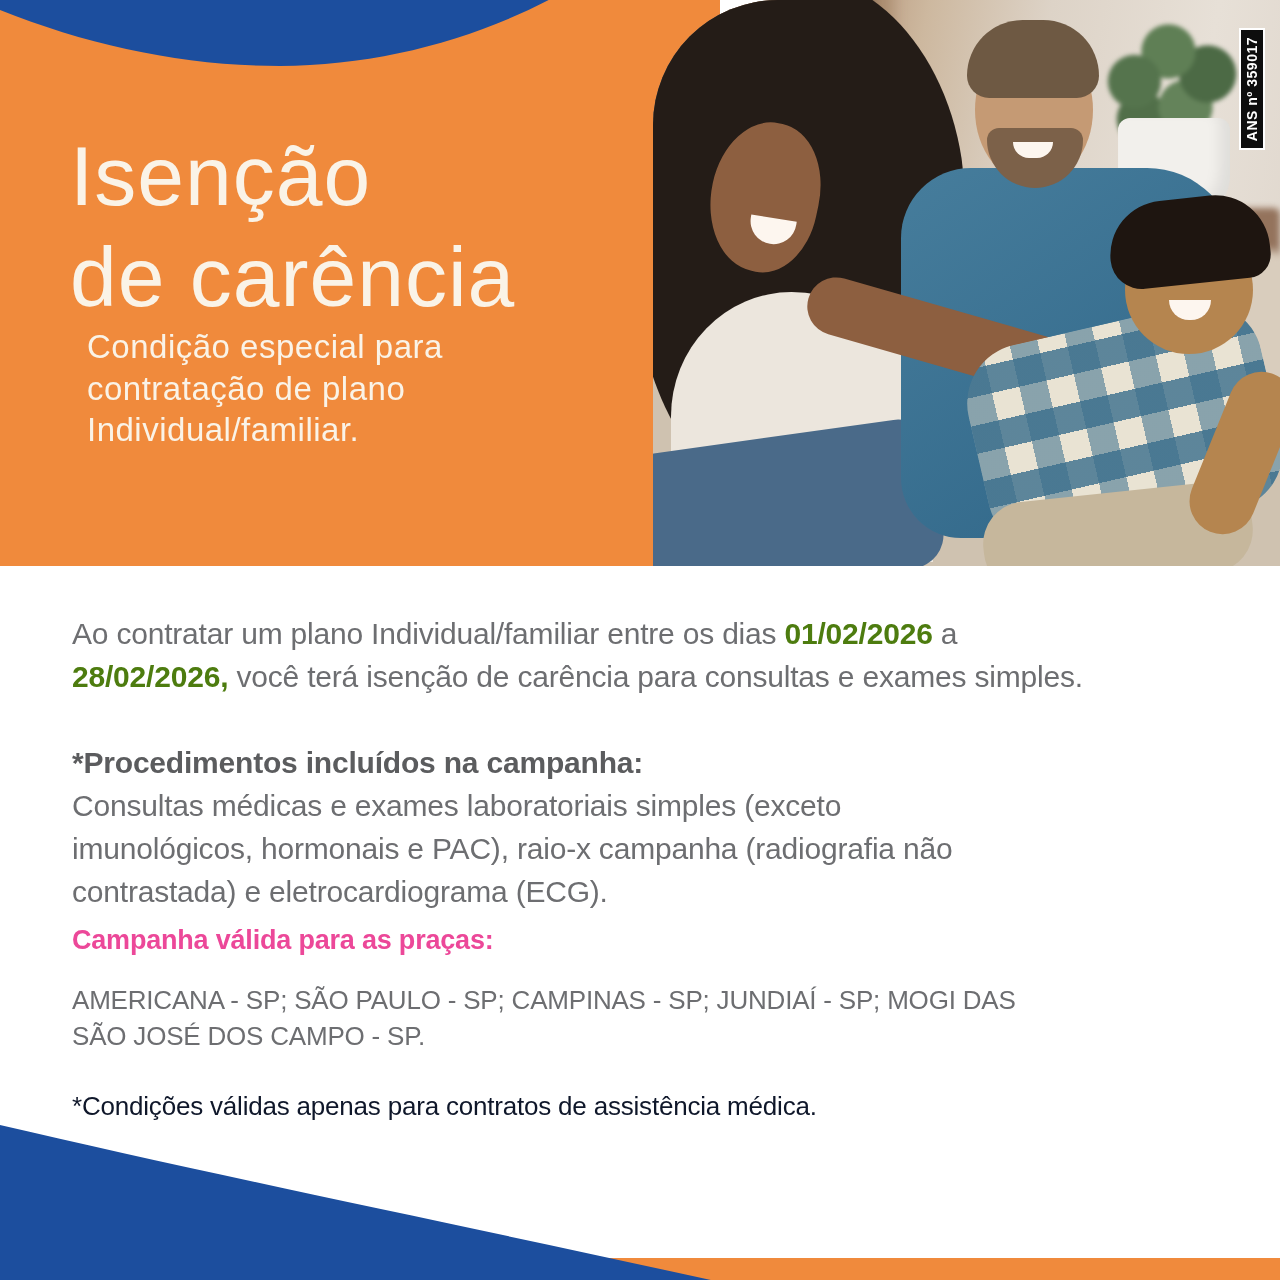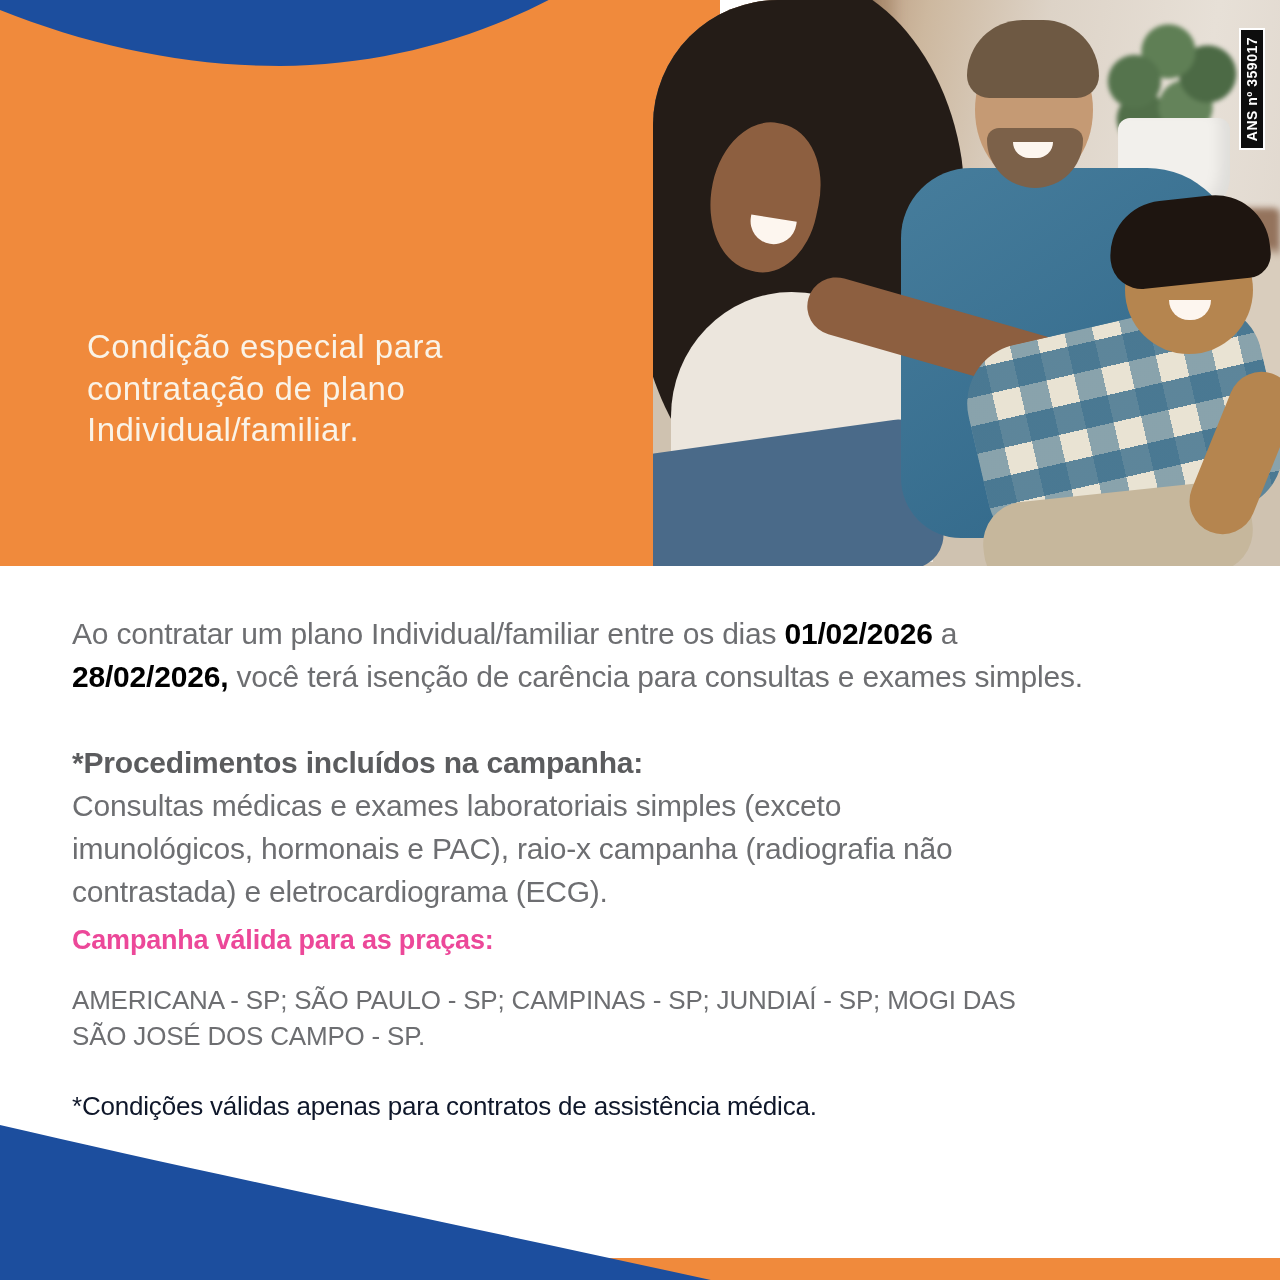--- a/index.html
+++ b/index.html
@@ -77,21 +77,21 @@
   }
   .ans span {
     display:block; writing-mode:vertical-rl; transform:rotate(180deg);
     color:#ffffff; font-weight:700; font-size:14px; letter-spacing:.5px; white-space:nowrap;
   }
 
   
   .content { position:absolute; left:72px; right:40px; top:0; color:#6D6E71; }
   .content p, .content div { letter-spacing:-.2px; }
   .intro { position:absolute; left:0; top:612px; width:1140px; font-size:30px; line-height:43px; white-space:pre-line; }
-  .intro strong { color:#000000; }
+  .intro strong { color:#4d7c0f; }
   .proc-head { position:absolute; left:0; top:741px; font-size:30px; line-height:43px; font-weight:700; color:#5B5C5E; }
   .proc-body { position:absolute; left:0; top:784px; width:1140px; font-size:30px; line-height:43px; white-space:pre-line; }
   .regions-head { position:absolute; left:0; top:925px; font-size:27px; font-weight:700; color:#ec4899;text-align:right; }
   .cities { position:absolute; left:0; top:982px; width:1140px; font-size:26px; line-height:36px; }
   .cities .spread { letter-spacing:1.1px; word-spacing:4px; }
   .footnote { position:absolute; left:0; top:1091px; font-size:26px; color:#0f172a; letter-spacing:-.2px; }
 
   
   .orange-bar { position:absolute; left:0; bottom:0; width:1280px; height:22px; background:#F08A3C; z-index:2; }
   .blue-blob { position:absolute; left:0; bottom:0; z-index:3; }
@@ -109,20 +109,22 @@
 </head>
 <body>
 
 <div class="canvas">
 
   <div class="hero">
     <div class="hero-orange"></div>
     <svg class="arc-top" width="600" height="80" viewBox="0 0 600 80">
       <path d="M0,0 L0,10 C 90,46 185,66 280,66 C 380,65 475,40 560,-6 L560,0 Z" fill="#1C4E9E"></path>
     </svg>
+    <h1 class="hero-title">Isenção
+de carência</h1>
     <p class="hero-sub">Condição especial para
 contratação de plano
 Individual/familiar.</p>
 
     <div class="photo">
       <div class="ph-wall"></div>
       <div class="ph-wood"></div>
       <div class="ph-shelf"></div>
       <div class="ph-plant"></div>
       <div class="ph-pot"></div>

